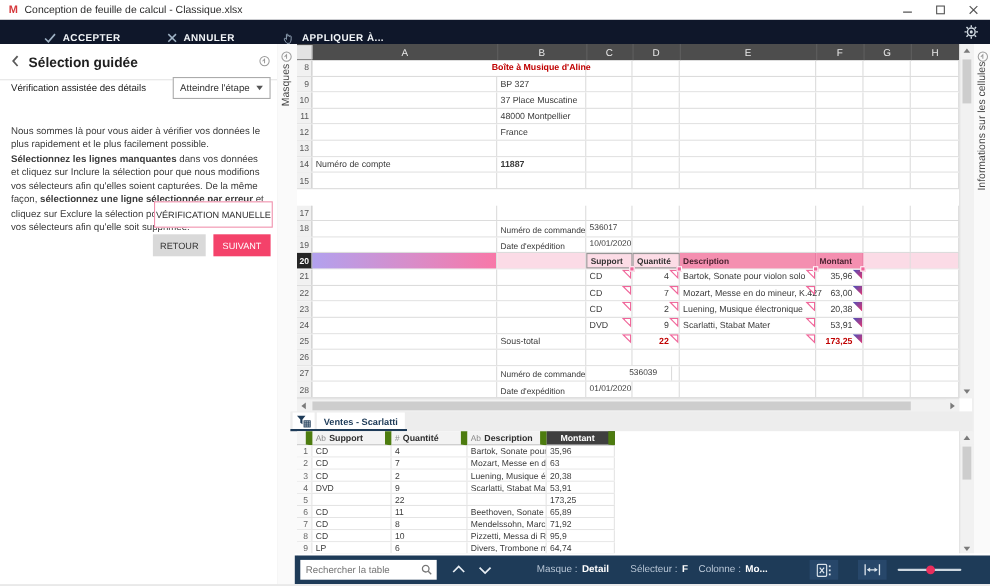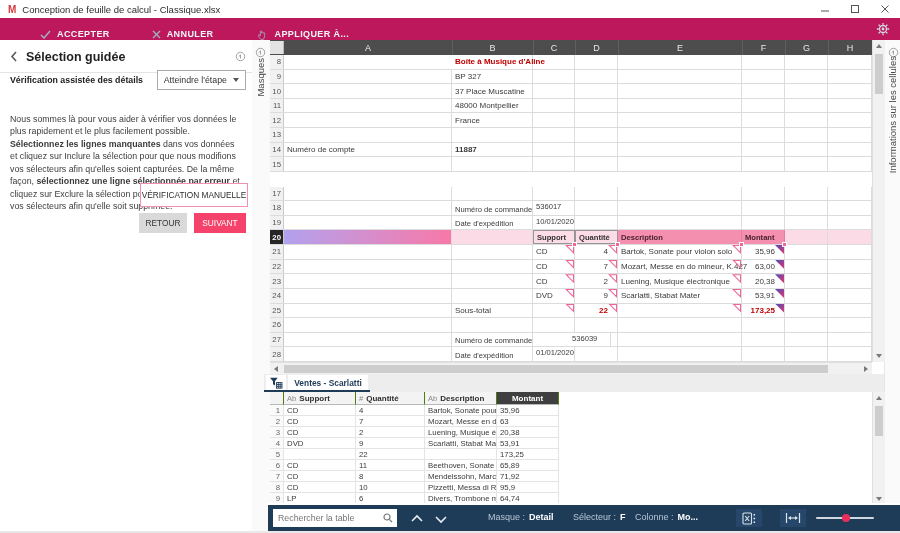--- a/index.html
+++ b/index.html
@@ -5,31 +5,31 @@
   html,body{margin:0;padding:0;}
   body{width:900px;height:533px;position:relative;overflow:hidden;background:#fff;
        font-family:"Liberation Sans","DejaVu Sans",sans-serif;-webkit-font-smoothing:antialiased;}
   
   #titlebar{position:absolute;left:0;top:0;right:0;height:18px;background:#fff;border-bottom:1px solid #e8e8e8;display:flex;align-items:center;}
   #app-logo{font-weight:bold;color:#d6383c;font-size:10px;margin:0 6px 0 8px;}
   #title-text{font-size:9.5px;color:#2b2b2b;}
   #wincontrols{position:absolute;right:0;top:0;height:18px;display:flex;}
   .winbtn{width:30px;height:18px;display:flex;align-items:center;justify-content:center;color:#555;}
   
-  #toolbar{position:absolute;left:0;top:18px;right:0;height:32px;background:#be185d;display:flex;align-items:center;}
+  #toolbar{position:absolute;left:0;top:18px;right:0;height:32px;background:#0f172a;display:flex;align-items:center;}
   .tbtn{display:flex;align-items:center;gap:6px;color:#f2f5f8;font-size:9px;font-weight:bold;letter-spacing:.4px;margin-left:42px;cursor:pointer;}
   .tbtn svg{display:block;}
   #gear{position:absolute;right:10px;top:4px;}
   
   #panel{position:absolute;left:0;top:40px;width:252px;bottom:0;background:#fff;border-right:1px solid #e0e0e0;}
   #panel-header{display:flex;align-items:center;padding:8px 10px 6px 10px;border-bottom:1px solid #e4e4e4;}
   #panel-title{font-size:12.5px;font-weight:bold;color:#1f1f1f;margin-left:8px;}
   #panel-pin{position:absolute;right:6px;top:8px;}
   #section-row{position:absolute;left:10px;right:6px;top:30px;display:flex;align-items:center;justify-content:space-between;}
-  #section-label{font-size:8.8px;font-weight:bold;color:#222;}
+  #section-label{font-size:8.8px;font-weight:normal;color:#222;}
   #step-dd{border:1px solid #ababab;background:#fff;font-size:8.8px;color:#333;padding:4px 6px;display:flex;align-items:center;gap:6px;cursor:pointer;}
   #step-dd .chev{width:0;height:0;border-left:3.5px solid transparent;border-right:3.5px solid transparent;border-top:4px solid #555;}
   #panel-desc{position:absolute;left:10px;right:8px;top:64px;font-size:8.8px;line-height:1.42;color:#3c3c3c;}
   #btn-manual{position:absolute;left:140px;width:106px;top:143px;height:22px;background:#fff;border:1px solid #f191ad;color:#2e2e2e;font-size:8.3px;display:flex;align-items:center;justify-content:center;cursor:pointer;}
   #btn-retour{position:absolute;left:139px;width:48px;top:173px;height:20px;background:#d9d9d9;color:#333;font-size:8.3px;display:flex;align-items:center;justify-content:center;cursor:pointer;}
   #btn-suivant{position:absolute;left:194px;width:52px;top:173px;height:20px;background:#f4426a;color:#fff;font-size:8.3px;display:flex;align-items:center;justify-content:center;cursor:pointer;}
   
   #strip-left{position:absolute;left:252px;top:40px;width:18px;bottom:0;background:#fafafa;border-right:1px solid #e6e6e6;}
   #strip-right{position:absolute;left:884px;top:40px;width:16px;height:465px;background:#fafafa;border-left:1px solid #e6e6e6;}
   .vtext{writing-mode:vertical-rl;transform:rotate(180deg);font-size:9.5px;color:#474747;position:absolute;}
@@ -39,21 +39,21 @@
   
   #colheads{position:absolute;left:270px;top:40px;width:602px;height:15px;background:#4d4d4d;}
   #selectall{position:absolute;left:0;top:1px;bottom:1px;width:13px;background:#e3e3e3;border-right:1px solid #bbb;}
   .colhead{position:absolute;top:0;bottom:0;display:flex;align-items:center;justify-content:center;color:#e9e9e9;font-size:9px;border-right:1px solid #5f5f5f;}
   #grid{position:absolute;left:270px;top:55px;width:602px;height:307px;background:#fff;overflow:hidden;}
   .srow{position:absolute;left:0;width:602px;background:#fff;box-sizing:border-box;border-bottom:1px solid #dcdcdc;}
   .rowhead{position:absolute;left:0;top:0;bottom:0;width:14px;background:#f1f1f1;border-right:1px solid #c9c9c9;color:#555;font-size:7.8px;display:flex;align-items:center;justify-content:flex-end;padding-right:2px;box-sizing:border-box;}
   .srow.sel .rowhead{background:#262626;color:#fff;}
   .cell{position:absolute;top:0;bottom:0;box-sizing:border-box;border-right:1px solid #dcdcdc;display:flex;align-items:center;padding:0 3px;font-size:8px;color:#3a3a3a;white-space:nowrap;overflow:visible;}
   .cell span{white-space:nowrap;}
-  .red{color:#c00000;} .bold{font-weight:bold;}
+  .red{color:#c00000;justify-content:center;} .bold{font-weight:bold;}
   .num{justify-content:flex-end;padding-right:9px;}
   .low{align-items:flex-end;padding-bottom:1px;font-size:7.6px;}
   .top{align-items:flex-start;padding-top:1px;font-size:7.6px;}
   .gradient{background:linear-gradient(90deg,#b2a1ee 0%,#d98cc8 55%,#f878a8 100%);}
   .pink-light{background:#fbdbe6;}
   .hdr-light{background:#fcdce6;border:1px solid #969696;font-size:7.6px;color:#333;}
   .hdr-med{background:#f48fb0;border-right:1px solid #e87ba2;font-size:7.6px;color:#4a2230;}
   .mk{position:absolute;top:0;right:0;width:9px;height:9px;pointer-events:none;}
   .mk.o{background:#f0669a;clip-path:polygon(0 0,100% 0,100% 100%);}
   .mk.o::after{content:"";position:absolute;left:2.5px;top:1px;right:1px;bottom:2.5px;background:#fff;clip-path:polygon(0 0,100% 0,100% 100%);}
@@ -68,21 +68,21 @@
   .tri.down{border-left:3.5px solid transparent;border-right:3.5px solid transparent;border-top:4.5px solid #7a7a7a;}
   .tri.left{border-top:3.5px solid transparent;border-bottom:3.5px solid transparent;border-right:4.5px solid #7a7a7a;}
   .tri.right{border-top:3.5px solid transparent;border-bottom:3.5px solid transparent;border-left:4.5px solid #7a7a7a;}
   
   #tabbar{position:absolute;left:264px;top:374px;width:620px;height:18px;background:#ededed;}
   #tab-icon{position:absolute;left:2px;top:1px;width:20px;height:15px;background:#fff;display:flex;align-items:center;justify-content:center;}
   #tab-active{position:absolute;left:24px;top:1px;width:80px;height:15px;background:#fff;color:#1e3b58;font-weight:bold;font-size:8.4px;display:flex;align-items:center;justify-content:center;cursor:pointer;}
   #tab-underline{position:absolute;left:0;top:16px;width:106px;height:2px;background:#1e3b58;}
   
   #btable{position:absolute;left:270px;top:392px;width:289px;}
-  .bh{position:absolute;top:0;height:13px;background:#f3f3f3;border-right:1px solid #4d7c0f;border-bottom:1px solid #b9b9b9;box-sizing:border-box;display:flex;align-items:center;padding:0 3px;font-size:8px;color:#2f2f2f;font-weight:bold;white-space:nowrap;overflow:hidden;}
+  .bh{position:absolute;top:0;height:13px;background:#f3f3f3;border-right:6px solid #4d7c0f;border-bottom:1px solid #b9b9b9;box-sizing:border-box;display:flex;align-items:center;padding:0 3px;font-size:8px;color:#2f2f2f;font-weight:bold;white-space:nowrap;overflow:hidden;}
   .bh .pre{font-weight:normal;color:#8a8a8a;margin-right:3px;font-size:7.6px;}
   .bh.dark{background:#3f3f3f;color:#fff;justify-content:center;}
   .brow{position:absolute;left:0;width:289px;height:11px;box-sizing:border-box;border-bottom:1px solid #e4e4e4;background:#fff;}
   .bcell{position:absolute;top:0;bottom:0;box-sizing:border-box;border-right:1px solid #e4e4e4;display:flex;align-items:center;padding:0 3px;font-size:7.8px;color:#3a3a3a;white-space:nowrap;overflow:hidden;}
   .bcell.rn{color:#666;justify-content:flex-end;padding-right:3px;background:#fafafa;}
   
   #statusbar{position:absolute;left:268px;top:505px;width:632px;height:26px;background:#1e3b58;}
   #search-box{position:absolute;left:5px;top:4px;width:124px;height:18px;background:#fff;display:flex;align-items:center;}
   #search-box input{border:none;outline:none;flex:1;font-size:8.8px;color:#444;padding:0 0 0 5px;font-family:inherit;background:transparent;width:100px;}
   #search-box svg{margin-right:4px;flex:none;}

